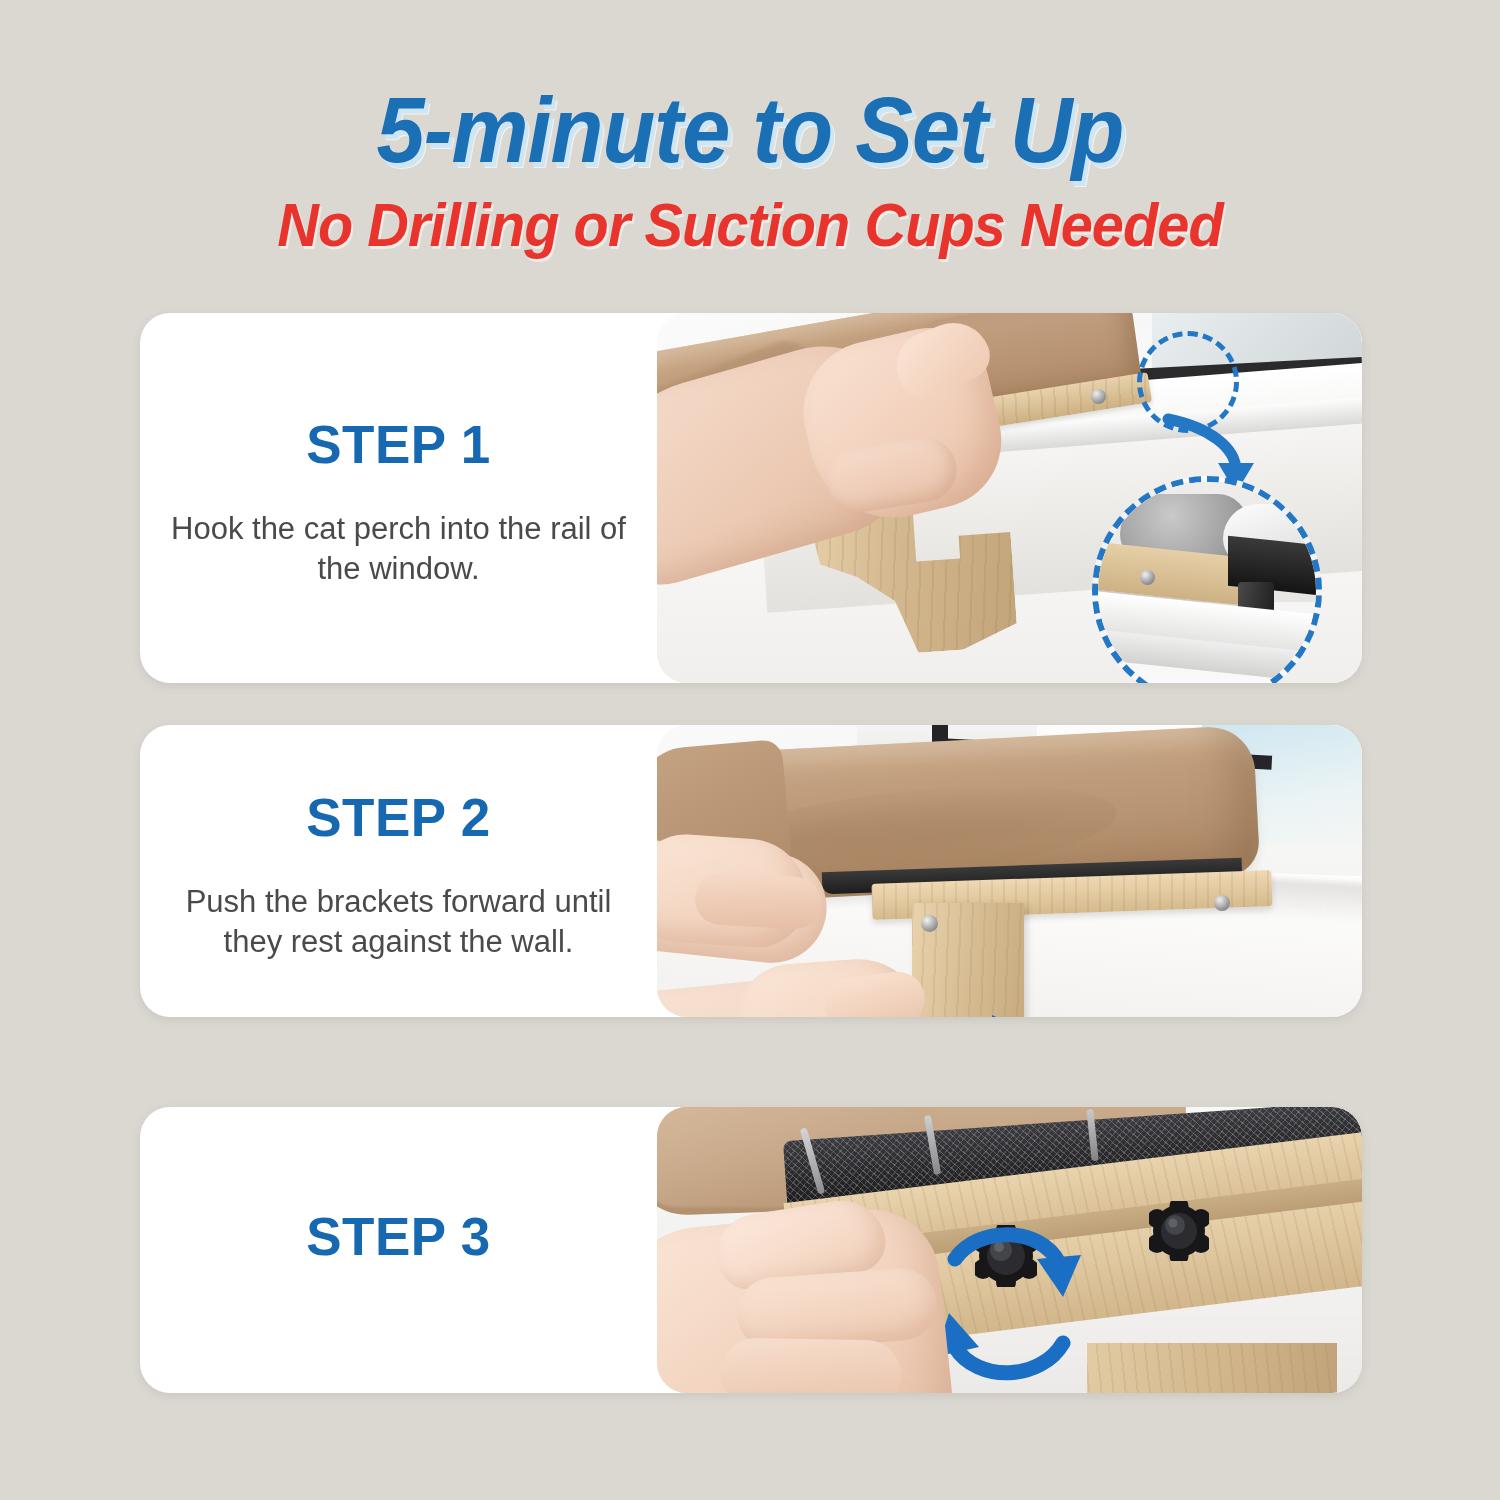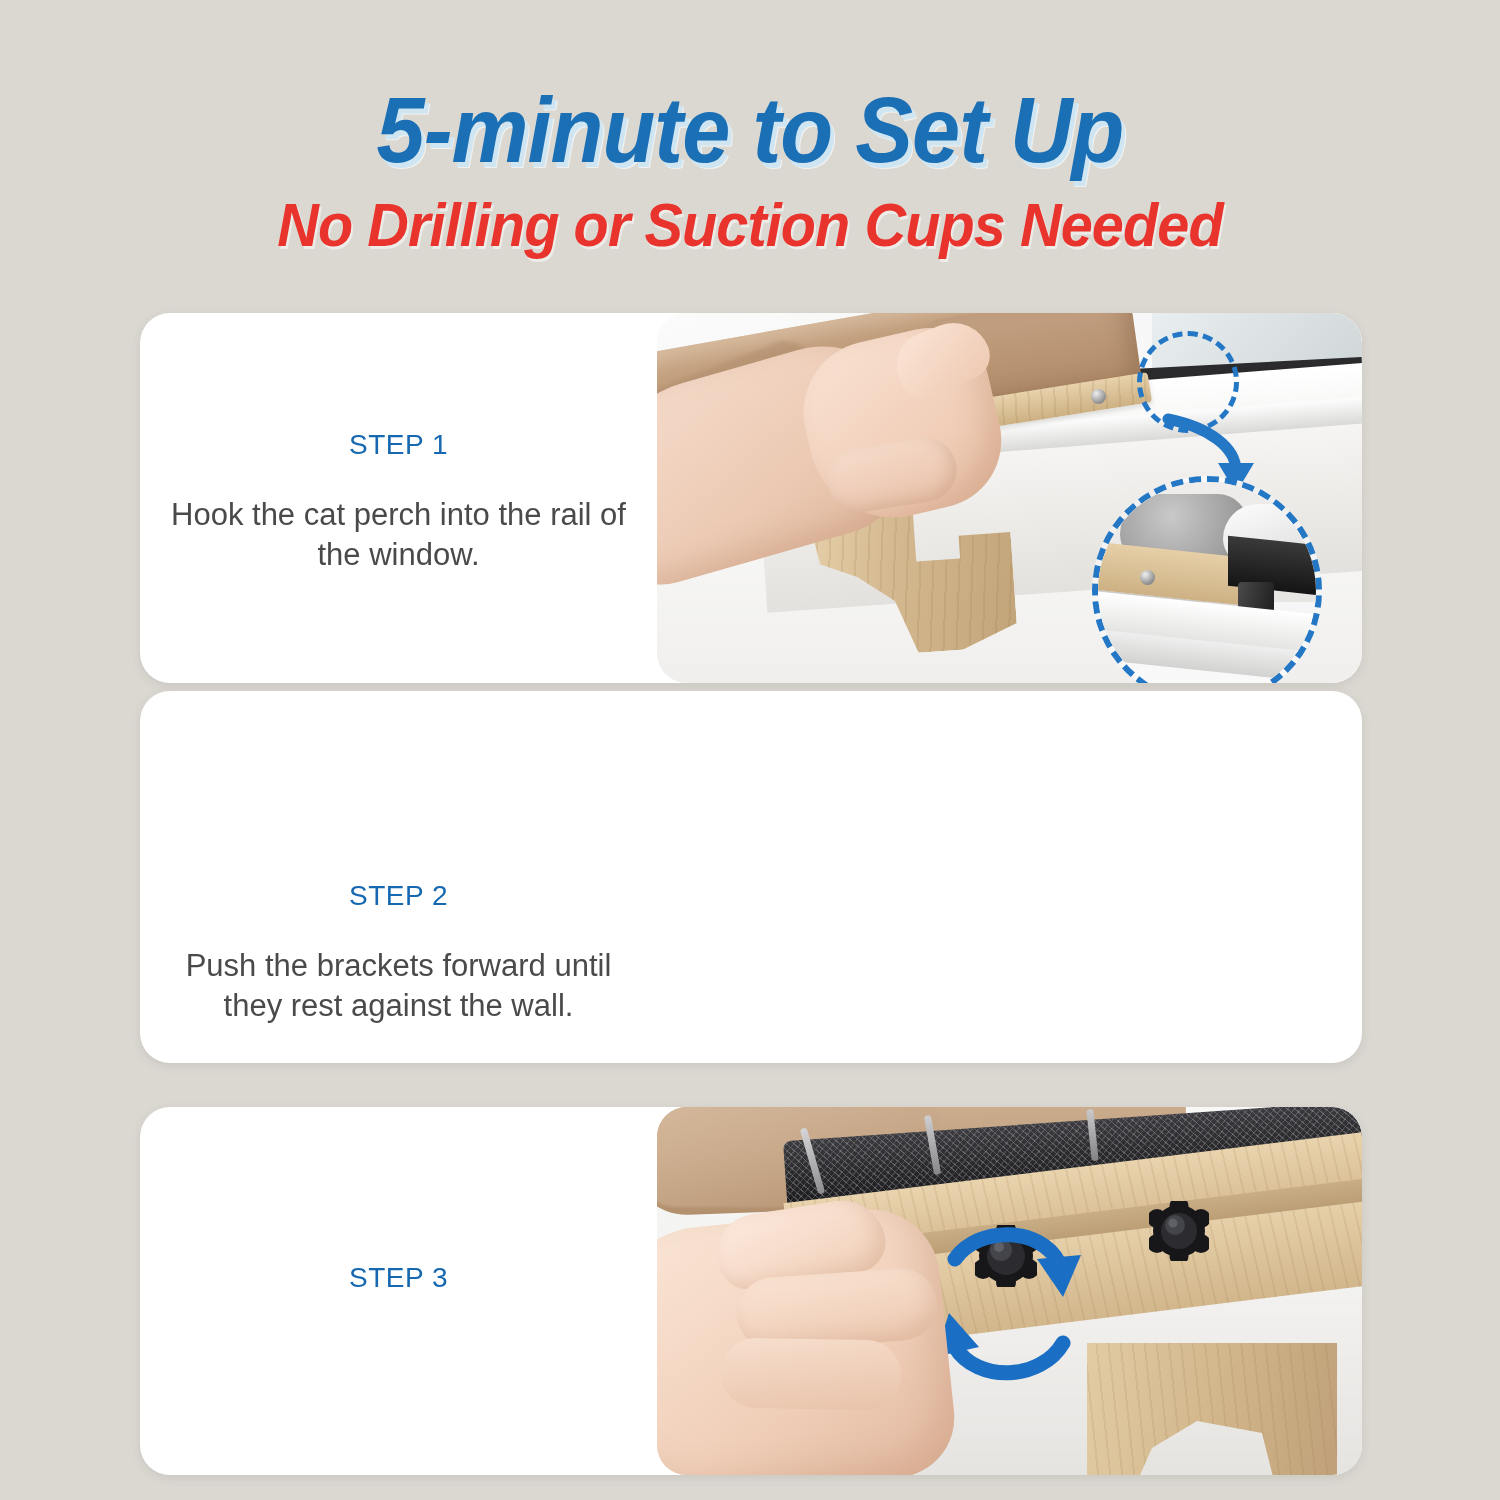--- a/index.html
+++ b/index.html
@@ -36,30 +36,30 @@
   
   .card{
     position:absolute;left:140px;width:1222px;
     background:#ffffff;
     border-radius:30px;
     box-shadow:0 3px 10px rgba(120,115,108,.16);
     overflow:hidden;
     display:flex;
   }
   #card1{top:313px;height:370px;}
-  #card2{top:691px;height:372px;flex-direction:column;}
-  #card3{top:1107px;height:368px;}
+  #card2{top:725px;height:292px;}
+  #card3{top:1107px;height:286px;}
 
   .card-text{
     width:517px;flex:0 0 517px;
     display:flex;flex-direction:column;align-items:center;justify-content:center;
     padding:0 18px;box-sizing:border-box;
   }
   .step-title{
-    font-size:28px;font-weight:400;color:#1668b0;
+    font-size:53px;font-weight:700;color:#1668b0;
     letter-spacing:.5px;margin:7px 0 34px 0;
   }
   .step-desc{
     font-size:31px;line-height:1.28;color:#4a4a4a;
     text-align:center;margin:0;font-weight:400;
   }
 
   .card-photo{
     flex:1 1 auto;position:relative;overflow:hidden;
     border-radius:30px;

